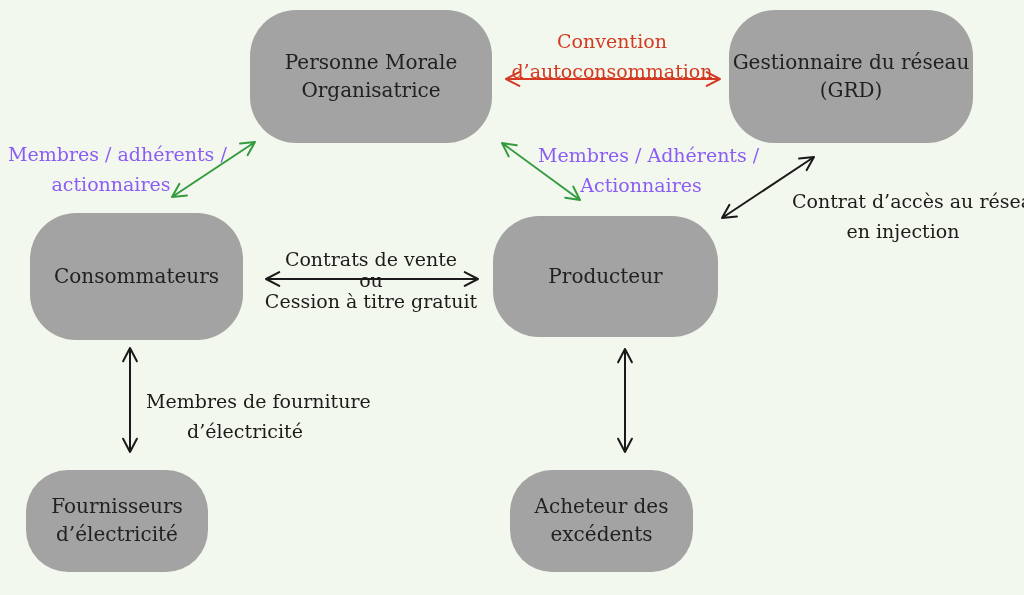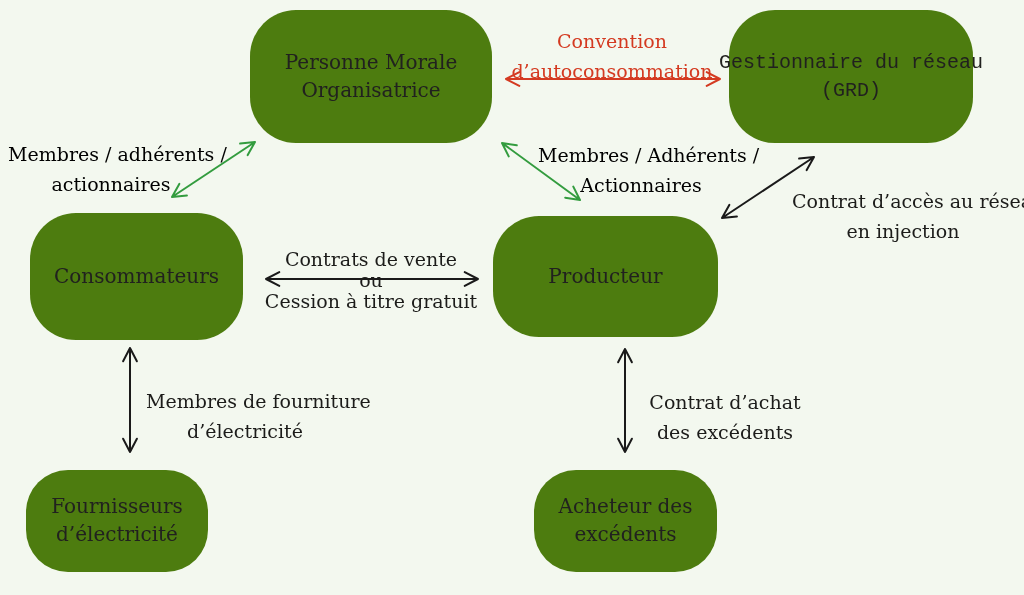--- a/index.html
+++ b/index.html
@@ -7,40 +7,40 @@
   .stage {
     position:relative;
     width:1024px; height:595px;
     background:#f3f8ef;
     overflow:hidden;
     font-family:"DejaVu Serif", "Liberation Serif", serif;
   }
   svg.arrows { position:absolute; left:0; top:0; width:1024px; height:595px; }
   .node {
     position:absolute;
-    background:#4d7c0f;
+    background:#a3a3a3;
     border-radius:46px;
     display:flex; align-items:center; justify-content:center;
     text-align:center;
     color:#21211f;
     font-size:20px;
     line-height:1.38;
     white-space:pre;
   }
   .node.small { border-radius:42px; }
   .elabel {
     position:absolute;
     text-align:center;
     font-size:19px;
     line-height:21px;
     color:#1c1c1a;
     white-space:pre;
   }
   .elabel.wide { line-height:30px; }
-  .elabel.green { color:#000000; }
+  .elabel.green { color:#8b5cf6; }
   .elabel.red { color:#d43a21; }
 </style>
 </head>
 <body>
 
 <div class="stage">
 
   <svg class="arrows" width="1024" height="595" viewBox="0 0 1024 595" xmlns="http://www.w3.org/2000/svg">
       <path d="M506 79L720 79M706.7 85.9L720 79L706.7 72.1M519.3 72.1L506 79L519.3 85.9" fill="none" stroke="#d43a21" stroke-width="2" stroke-linecap="round" stroke-linejoin="round"></path>
       <path d="M255 142L172 197M179.3 183.9L172 197L186.9 195.4M247.7 155.1L255 142L240.1 143.6" fill="none" stroke="#339c3f" stroke-width="2" stroke-linecap="round" stroke-linejoin="round"></path>
@@ -49,39 +49,39 @@
       <path d="M266 279L478 279M464.7 285.9L478 279L464.7 272.1M279.3 272.1L266 279L279.3 285.9" fill="none" stroke="#1a1a1a" stroke-width="2" stroke-linecap="round" stroke-linejoin="round"></path>
       <path d="M130 348L130 452M123.1 438.7L130 452L136.9 438.7M136.9 361.3L130 348L123.1 361.3" fill="none" stroke="#1a1a1a" stroke-width="2" stroke-linecap="round" stroke-linejoin="round"></path>
       <path d="M625 349L625 452M618.1 438.7L625 452L631.9 438.7M631.9 362.3L625 349L618.1 362.3" fill="none" stroke="#1a1a1a" stroke-width="2" stroke-linecap="round" stroke-linejoin="round"></path>
     </svg>
 
   <div class="node" style="left:250px;top:10px;width:242px;height:133px;">
     <span>Personne Morale
 Organisatrice</span>
   </div>
 
-  <div class="node" style="left:729px;top:10px;width:244px;height:133px;font-family:Liberation Mono, monospace;">
+  <div class="node" style="left:729px;top:10px;width:244px;height:133px;">
     <span>Gestionnaire du réseau
 (GRD)</span>
   </div>
 
   <div class="node" style="left:493px;top:216px;width:225px;height:121px;">
     <span>Producteur</span>
   </div>
 
   <div class="node" style="left:30px;top:213px;width:213px;height:127px;">
     <span>Consommateurs</span>
   </div>
 
   <div class="node small" style="left:26px;top:470px;width:182px;height:102px;">
     <span>Fournisseurs
 d’électricité</span>
   </div>
 
-  <div class="node small" style="left:534px;top:470px;width:183px;height:102px;">
+  <div class="node small" style="left:510px;top:470px;width:183px;height:102px;">
     <span>Acheteur des
 excédents</span>
   </div>
 
   <div class="elabel red wide" style="left:500px;top:26px;width:224px;">Convention
 d’autoconsommation</div>
 
   <div class="elabel green wide" style="left:8px;top:139px;width:206px;">Membres / adhérents /
 actionnaires</div>
 
@@ -91,16 +91,14 @@
   <div class="elabel wide" style="left:792px;top:186px;width:222px;">Contrat d’accès au réseau
 en injection</div>
 
   <div class="elabel" style="left:261px;top:249px;width:220px;text-align:center;">Contrats de vente
 ou
 Cession à titre gratuit</div>
 
   <div class="elabel wide" style="left:146px;top:386px;width:198px;">Membres de fourniture
 d’électricité</div>
 
-  <div class="elabel wide" style="left:645px;top:387px;width:160px;">Contrat d’achat
-des excédents</div>
 
 </div>
 
 </body></html>

